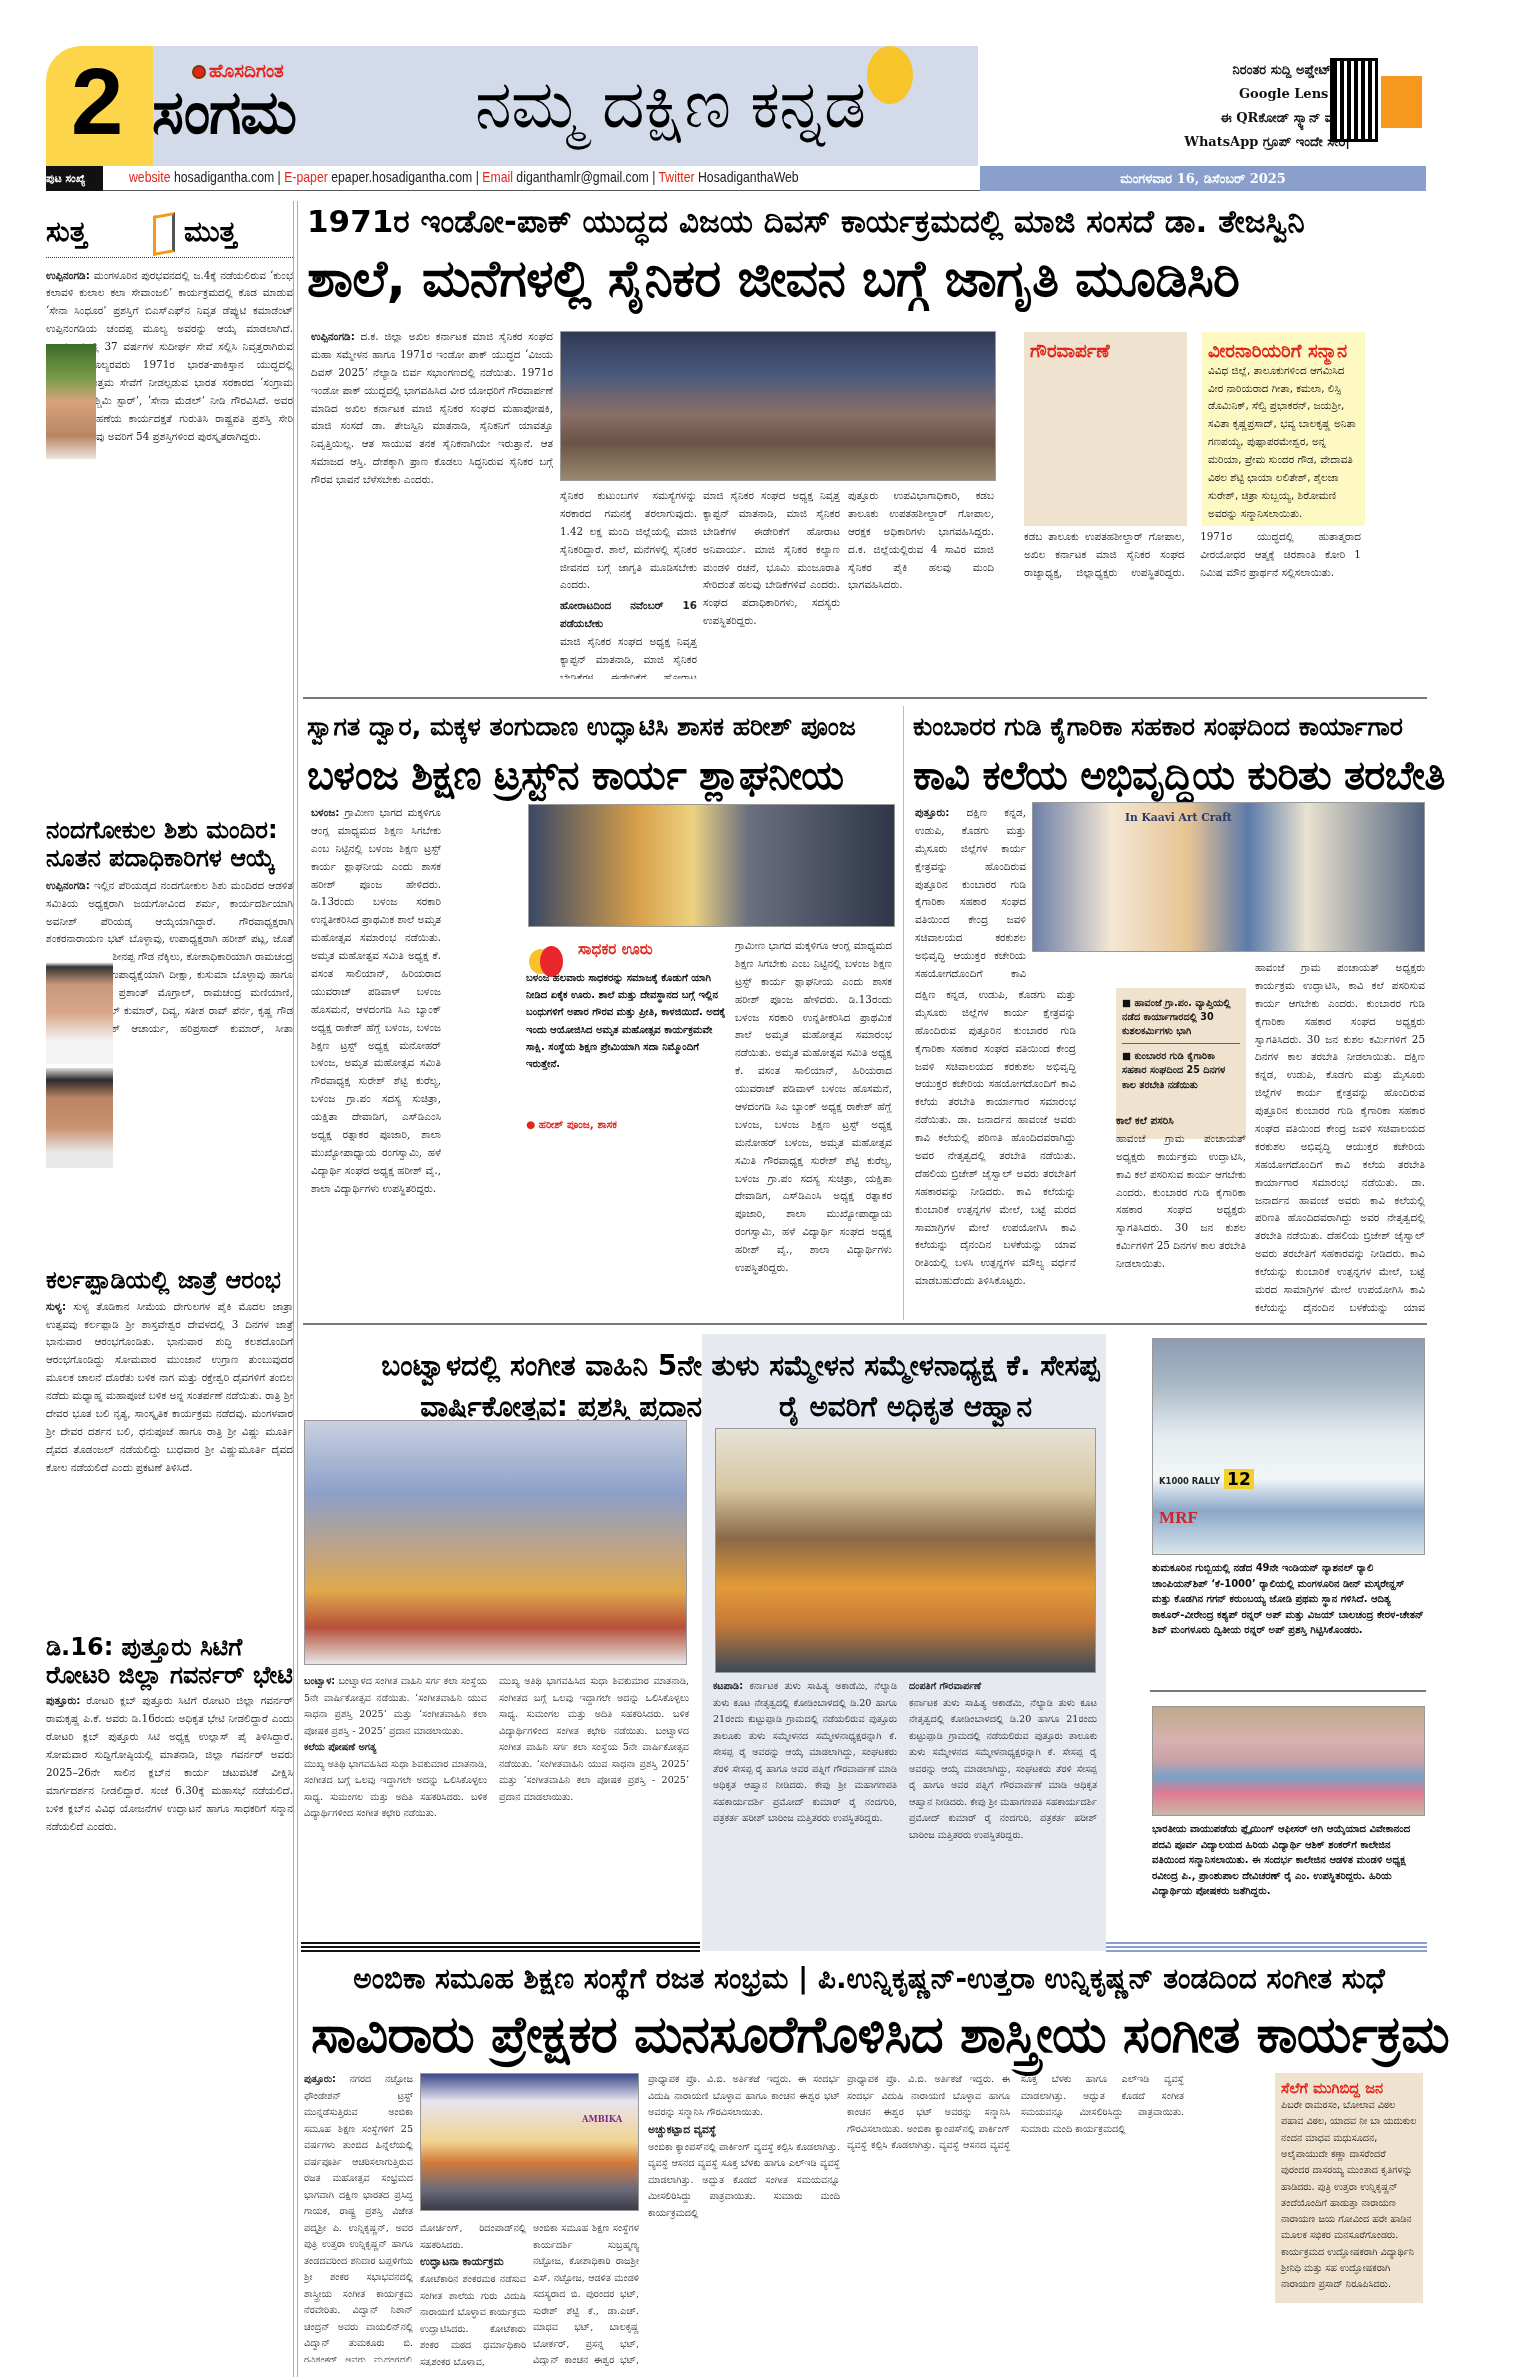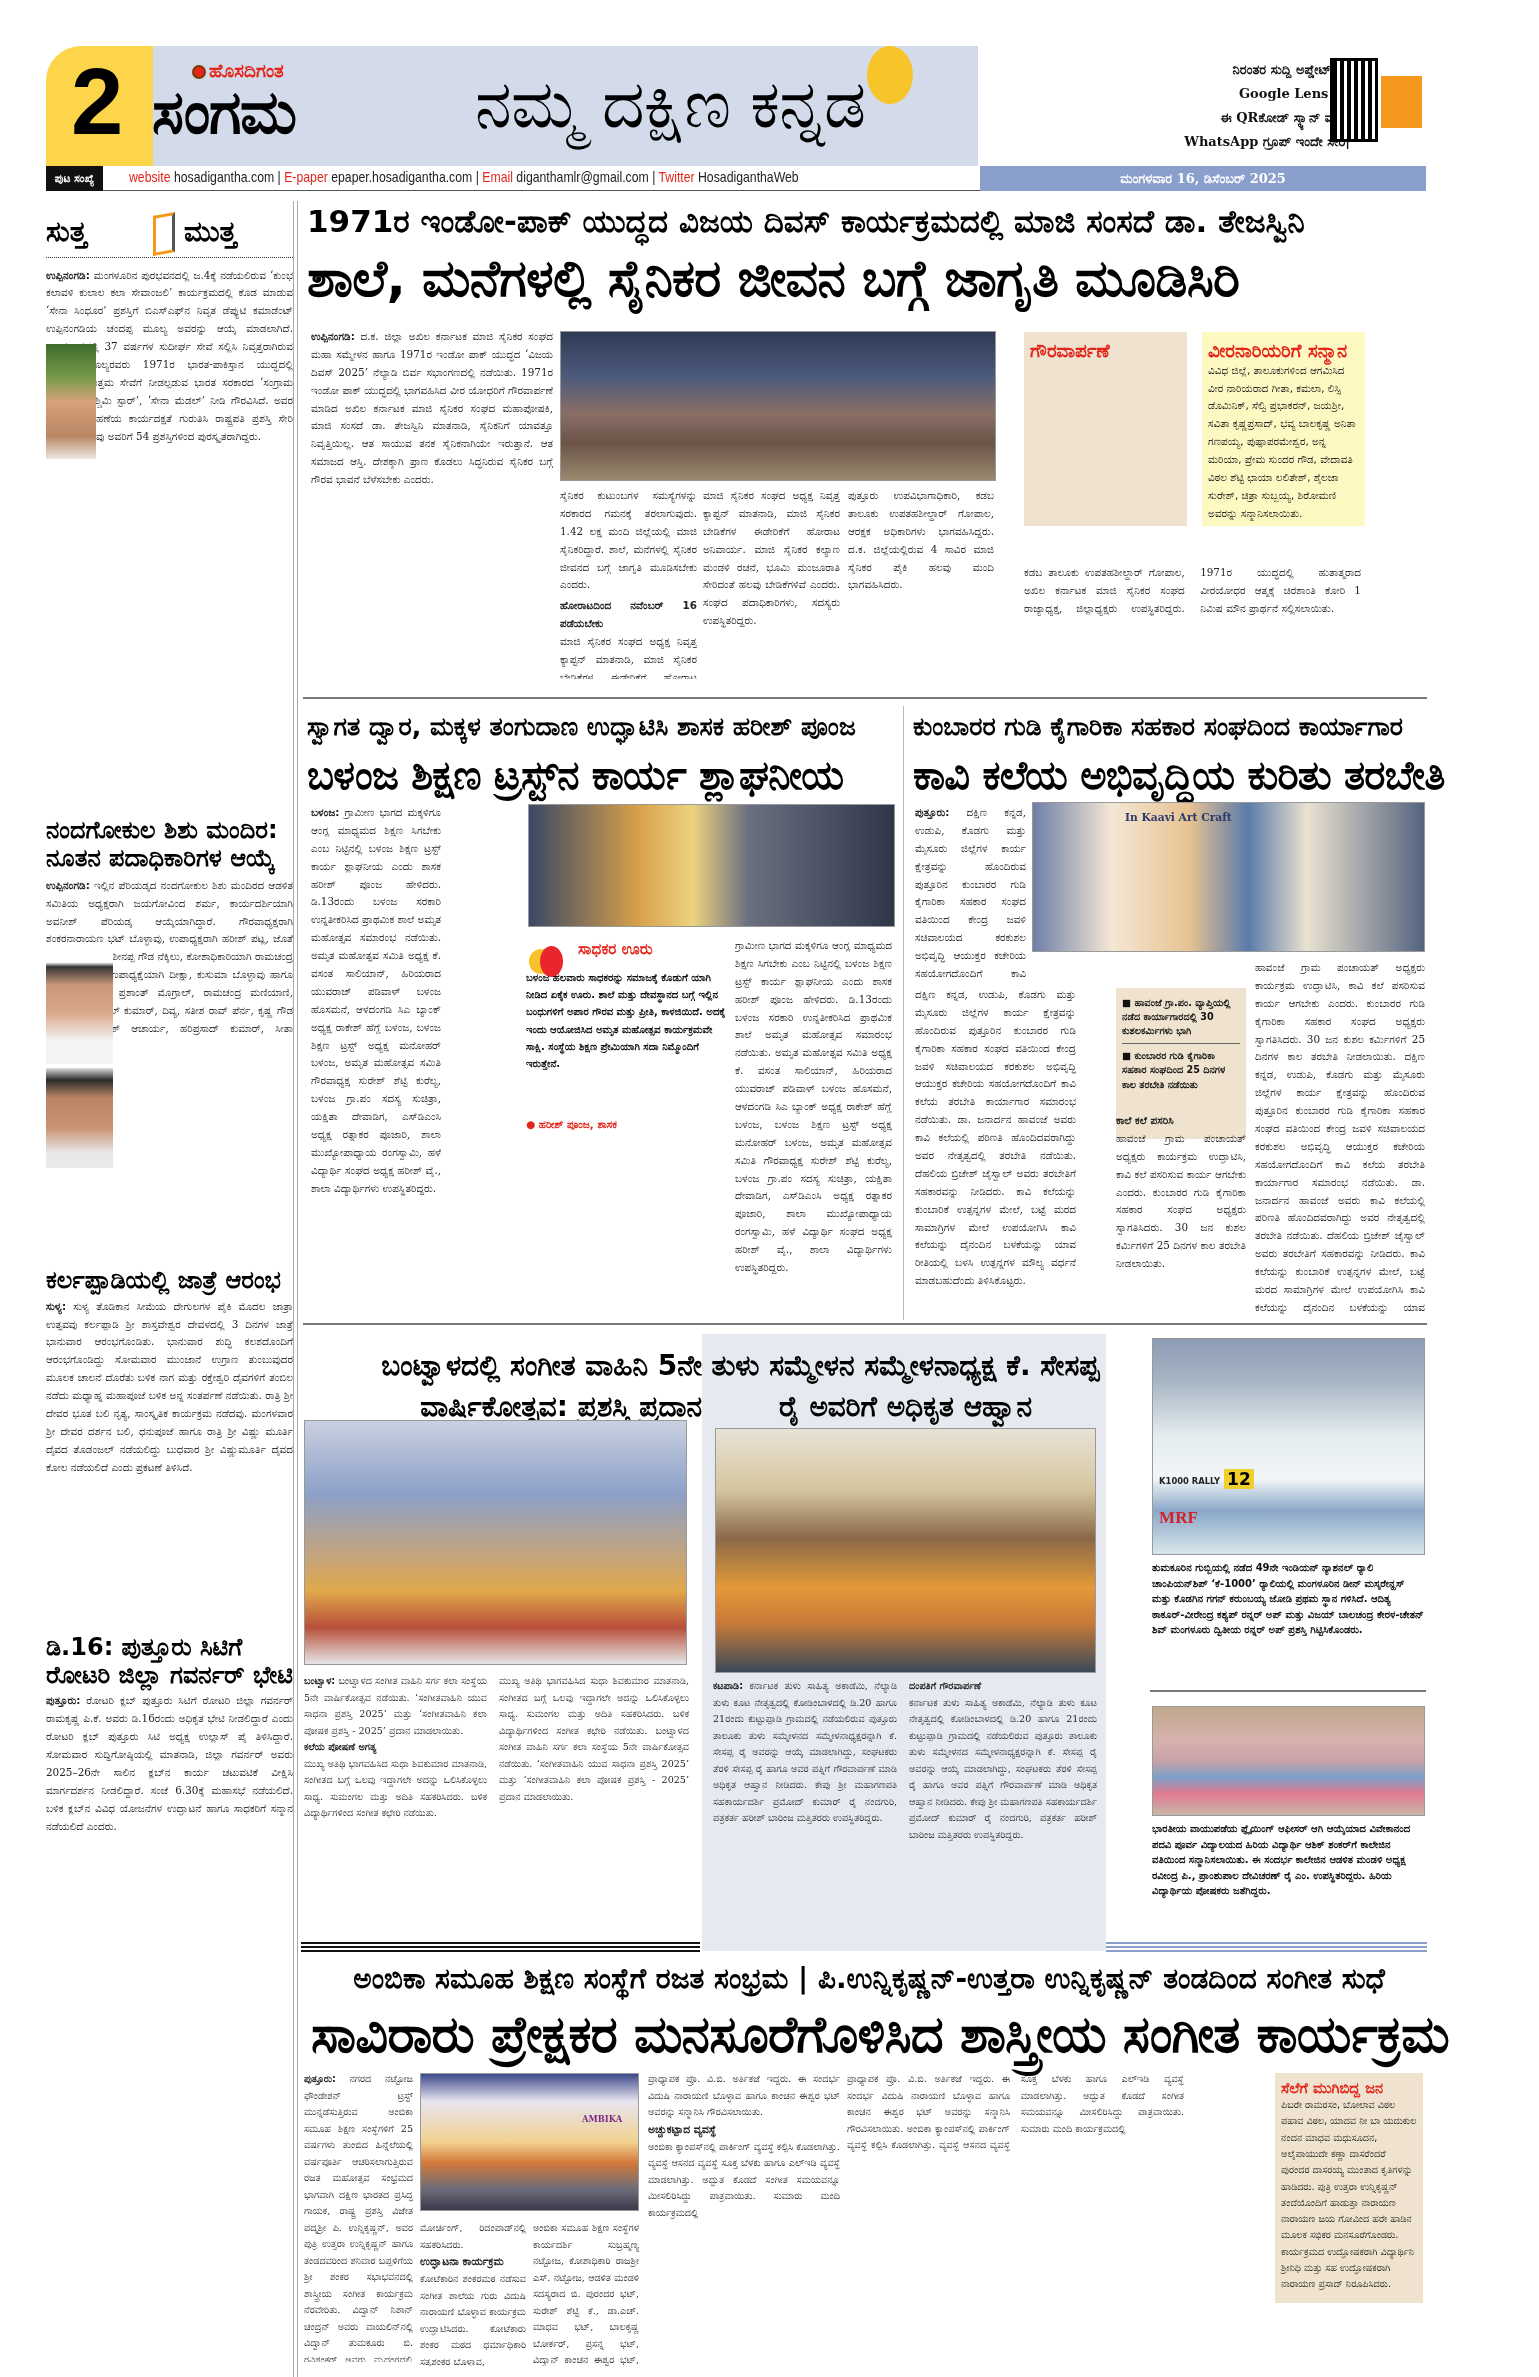--- a/index.html
+++ b/index.html
@@ -16,21 +16,21 @@
 #masthead-mid{left:153px;top:46px;width:825px;height:120px;background:#d3dbea}
 #masthead-bubble{left:867px;top:46px;width:46px;height:58px;background:#f7c52a;border-radius:50%}
 .page-no{left:71px;top:55px;font-family:"Liberation Sans",sans-serif;font-weight:bold;font-size:94px;line-height:1;color:#000}
 .brand{left:192px;top:60px;font-size:18.4px;font-weight:bold;color:#e3251b}
 .section-name{left:152px;top:77px;font-size:60px;font-weight:900;color:#000;letter-spacing:-1.5px}
 .section-title{left:475px;top:66px;font-size:66px;font-weight:normal;color:#000;letter-spacing:-0.8px}
 .qr-text{left:1089px;top:58px;width:261px;text-align:right;font-family:"DejaVu Serif",serif;font-size:13px;line-height:1.85;font-weight:bold}
 .qr{left:1330px;top:58px;width:48px;height:84px;background:repeating-linear-gradient(90deg,#000 0 3.8px,#fff 3.8px 7px),#000;border:3.1px solid #000}
 .qr-orange{left:1381px;top:76px;width:41px;height:52px;background:#f7981e}
 #info-bar{left:46px;top:166px;width:1380px;height:25px;border-bottom:1.5px solid #555}
-.pt-label{left:46px;top:166px;width:57px;height:25px;background:#111;color:#fff;font-size:10.7px;line-height:25px;text-align:center;font-weight:bold}
+.pt-label{left:46px;top:166px;width:57px;height:25px;background:#111;color:#fff;font-size:10.7px;line-height:25px;text-align:left;font-weight:bold}
 .info-text{left:80px;top:169px;font-family:"Liberation Sans",sans-serif;font-size:14.6px;color:#222;white-space:nowrap;transform:scaleX(.84);transform-origin:left}
 .info-text .k{color:#e3251b}
 .date-box{left:980px;top:166px;width:446px;height:25px;background:#8a9fcc;color:#fff;font-family:"DejaVu Serif",serif;font-size:13px;line-height:25px;text-align:center;font-weight:bold}
 .sb-rule{left:293px;top:201px;width:4.6px;height:2177px;border-left:0.8px solid #aaa;border-right:0.8px solid #aaa}
 .sutta{left:46px;top:209px;width:247px;height:54px}
 .sutta-txt{font-size:28px;font-weight:900;color:#000}
 .sutta-icon{position:absolute;left:107px;top:4.6px;width:21.5px;height:40px;border:3.8px solid #f39a1b;border-right-color:#555;transform:skewY(-10deg)}
 .sb-h{font-size:24px}
 .sb-body{font-size:10.4px;line-height:1.72}
 .sb-photo{position:absolute}
@@ -117,21 +117,21 @@
 <div class="abs body" style="left:703px;top:487px;width:137px;height:192px;overflow:hidden"><span>ಮಾಜಿ ಸೈನಿಕರ ಸಂಘದ ಅಧ್ಯಕ್ಷ ನಿವೃತ್ತ ಕ್ಯಾಪ್ಟನ್ ಮಾತನಾಡಿ, ಮಾಜಿ ಸೈನಿಕರ ಬೇಡಿಕೆಗಳ ಈಡೇರಿಕೆಗೆ ಹೋರಾಟ ಅನಿವಾರ್ಯ. ಮಾಜಿ ಸೈನಿಕರ ಕಲ್ಯಾಣ ಮಂಡಳಿ ರಚನೆ, ಭೂಮಿ ಮಂಜೂರಾತಿ ಸೇರಿದಂತೆ ಹಲವು ಬೇಡಿಕೆಗಳಿವೆ ಎಂದರು. ಸಂಘದ ಪದಾಧಿಕಾರಿಗಳು, ಸದಸ್ಯರು ಉಪಸ್ಥಿತರಿದ್ದರು.</span></div>
 <div class="abs body" style="left:848px;top:487px;width:146px;height:192px;overflow:hidden"><span>ಪುತ್ತೂರು ಉಪವಿಭಾಗಾಧಿಕಾರಿ, ಕಡಬ ತಾಲೂಕು ಉಪತಹಶೀಲ್ದಾರ್ ಗೋಪಾಲ, ಆರಕ್ಷಕ ಅಧಿಕಾರಿಗಳು ಭಾಗವಹಿಸಿದ್ದರು. ದ.ಕ. ಜಿಲ್ಲೆಯಲ್ಲಿರುವ 4 ಸಾವಿರ ಮಾಜಿ ಸೈನಿಕರ ಪೈಕಿ ಹಲವು ಮಂದಿ ಭಾಗವಹಿಸಿದರು.</span></div>
 
 <div class="abs beige" style="left:1024px;top:332px;width:163px;height:194px;padding:7.7px 6.1px">
   <div class="box-title">ಗೌರವಾರ್ಪಣೆ</div>
 </div>
 <div class="abs grey" style="left:1202px;top:332px;width:163px;height:194px;padding:7.7px 6.1px">
   <div class="box-title">ವೀರನಾರಿಯರಿಗೆ ಸನ್ಮಾನ</div>
   <div class="box-text" style="font-size:10.4px;line-height:1.72">ವಿವಿಧ ಜಿಲ್ಲೆ, ತಾಲೂಕುಗಳಿಂದ ಆಗಮಿಸಿದ ವೀರ ನಾರಿಯರಾದ ಗೀತಾ, ಕಮಲಾ, ಲಿಸ್ಸಿ ಡೊಮಿನಿಕ್, ಸೆಲ್ವಿ ಪ್ರಭಾಕರನ್, ಜಯಶ್ರೀ, ಸವಿತಾ ಕೃಷ್ಣಪ್ರಸಾದ್, ಭವ್ಯ ಬಾಲಕೃಷ್ಣ ಅನಿತಾ ಗಣಪಯ್ಯ, ಪುಷ್ಪಾಪರಮೇಶ್ವರ, ಅನ್ನ ಮರಿಯಾ, ಪ್ರೇಮ ಸುಂದರ ಗೌಡ, ವೇದಾವತಿ ವಿಠಲ ಶೆಟ್ಟಿ ಛಾಯಾ ಲಲಿತೇಶ್, ಶೈಲಜಾ ಸುರೇಶ್, ಚಿತ್ರಾ ಸುಬ್ಬಯ್ಯ, ಶಿರೋಮಣಿ ಅವರನ್ನು ಸನ್ಮಾನಿಸಲಾಯಿತು.</div>
 </div>
-<div class="abs body" style="left:1024px;top:564px;width:337px;height:142px;overflow:hidden;column-count:2;column-gap:15.3px"><span>ಕಡಬ ತಾಲೂಕು ಉಪತಹಶೀಲ್ದಾರ್ ಗೋಪಾಲ, ಅಖಿಲ ಕರ್ನಾಟಕ ಮಾಜಿ ಸೈನಿಕರ ಸಂಘದ ರಾಜ್ಯಾಧ್ಯಕ್ಷ, ಜಿಲ್ಲಾಧ್ಯಕ್ಷರು ಉಪಸ್ಥಿತರಿದ್ದರು. 1971ರ ಯುದ್ಧದಲ್ಲಿ ಹುತಾತ್ಮರಾದ ವೀರಯೋಧರ ಆತ್ಮಕ್ಕೆ ಚಿರಶಾಂತಿ ಕೋರಿ 1 ನಿಮಿಷ ಮೌನ ಪ್ರಾರ್ಥನೆ ಸಲ್ಲಿಸಲಾಯಿತು.</span></div>
+<div class="abs body" style="left:1024px;top:528px;width:337px;height:142px;overflow:hidden;column-count:2;column-gap:15.3px"><span>ಕಡಬ ತಾಲೂಕು ಉಪತಹಶೀಲ್ದಾರ್ ಗೋಪಾಲ, ಅಖಿಲ ಕರ್ನಾಟಕ ಮಾಜಿ ಸೈನಿಕರ ಸಂಘದ ರಾಜ್ಯಾಧ್ಯಕ್ಷ, ಜಿಲ್ಲಾಧ್ಯಕ್ಷರು ಉಪಸ್ಥಿತರಿದ್ದರು. 1971ರ ಯುದ್ಧದಲ್ಲಿ ಹುತಾತ್ಮರಾದ ವೀರಯೋಧರ ಆತ್ಮಕ್ಕೆ ಚಿರಶಾಂತಿ ಕೋರಿ 1 ನಿಮಿಷ ಮೌನ ಪ್ರಾರ್ಥನೆ ಸಲ್ಲಿಸಲಾಯಿತು.</span></div>
 
 <div class="rule-h" style="left:303px;top:697px;width:1124px"></div>
 
 <div class="abs hl" style="left:307px;top:713px;width:591px;font-size:25px;white-space:nowrap">ಸ್ವಾಗತ ದ್ವಾರ, ಮಕ್ಕಳ ತಂಗುದಾಣ ಉದ್ಘಾಟಿಸಿ ಶಾಸಕ ಹರೀಶ್ ಪೂಂಜ</div>
 <div class="abs hl" style="left:307px;top:752px;width:591px;font-size:40px;white-space:nowrap;letter-spacing:-0.8px">ಬಳಂಜ ಶಿಕ್ಷಣ ಟ್ರಸ್ಟ್‌ನ ಕಾರ್ಯ ಶ್ಲಾಘನೀಯ</div>
 <div class="abs body" style="left:311px;top:804px;width:130px;height:514px;overflow:hidden"><b>ಬಳಂಜ:</b> <span>ಗ್ರಾಮೀಣ ಭಾಗದ ಮಕ್ಕಳಿಗೂ ಆಂಗ್ಲ ಮಾಧ್ಯಮದ ಶಿಕ್ಷಣ ಸಿಗಬೇಕು ಎಂಬ ನಿಟ್ಟಿನಲ್ಲಿ ಬಳಂಜ ಶಿಕ್ಷಣ ಟ್ರಸ್ಟ್ ಕಾರ್ಯ ಶ್ಲಾಘನೀಯ ಎಂದು ಶಾಸಕ ಹರೀಶ್ ಪೂಂಜ ಹೇಳಿದರು. ಡಿ.13ರಂದು ಬಳಂಜ ಸರಕಾರಿ ಉನ್ನತೀಕರಿಸಿದ ಪ್ರಾಥಮಿಕ ಶಾಲೆ ಅಮೃತ ಮಹೋತ್ಸವ ಸಮಾರಂಭ ನಡೆಯಿತು. ಅಮೃತ ಮಹೋತ್ಸವ ಸಮಿತಿ ಅಧ್ಯಕ್ಷ ಕೆ. ವಸಂತ ಸಾಲಿಯಾನ್, ಹಿರಿಯರಾದ ಯುವರಾಜ್ ಪಡಿವಾಳ್ ಬಳಂಜ ಹೊಸಮನೆ, ಆಳದಂಗಡಿ ಸಿಎ ಬ್ಯಾಂಕ್ ಅಧ್ಯಕ್ಷ ರಾಕೇಶ್ ಹೆಗ್ಡೆ ಬಳಂಜ, ಬಳಂಜ ಶಿಕ್ಷಣ ಟ್ರಸ್ಟ್ ಅಧ್ಯಕ್ಷ ಮನೋಹರ್ ಬಳಂಜ, ಅಮೃತ ಮಹೋತ್ಸವ ಸಮಿತಿ ಗೌರವಾಧ್ಯಕ್ಷ ಸುರೇಶ್ ಶೆಟ್ಟಿ ಕುರೆಲ್ಯ, ಬಳಂಜ ಗ್ರಾ.ಪಂ ಸದಸ್ಯ ಸುಚಿತ್ರಾ, ಯಕ್ಷಿತಾ ದೇವಾಡಿಗ, ಎಸ್‌ಡಿಎಂಸಿ ಅಧ್ಯಕ್ಷ ರತ್ನಾಕರ ಪೂಜಾರಿ, ಶಾಲಾ ಮುಖ್ಯೋಪಾಧ್ಯಾಯ ರಂಗಸ್ವಾಮಿ, ಹಳೆ ವಿದ್ಯಾರ್ಥಿ ಸಂಘದ ಅಧ್ಯಕ್ಷ ಹರೀಶ್ ವೈ., ಶಾಲಾ ವಿದ್ಯಾರ್ಥಿಗಳು ಉಪಸ್ಥಿತರಿದ್ದರು.</span></div>
 <div class="photo" style="left:528px;top:804px;width:367px;height:123px;background:linear-gradient(90deg,#3a4866,#d8a04a 30%,#ecd280 45%,#6b7080 60%,#2e3648)"></div>
 <div class="abs" style="left:526px;top:937px;width:202px;height:188px">
   <div class="abs" style="left:3.1px;top:12.3px;width:24.5px;height:24.5px;background:#f9c22b;border-radius:50%"></div>
   <div class="abs" style="left:14px;top:9.2px;width:23px;height:31px;background:#e9262b;border-radius:50%"></div>

